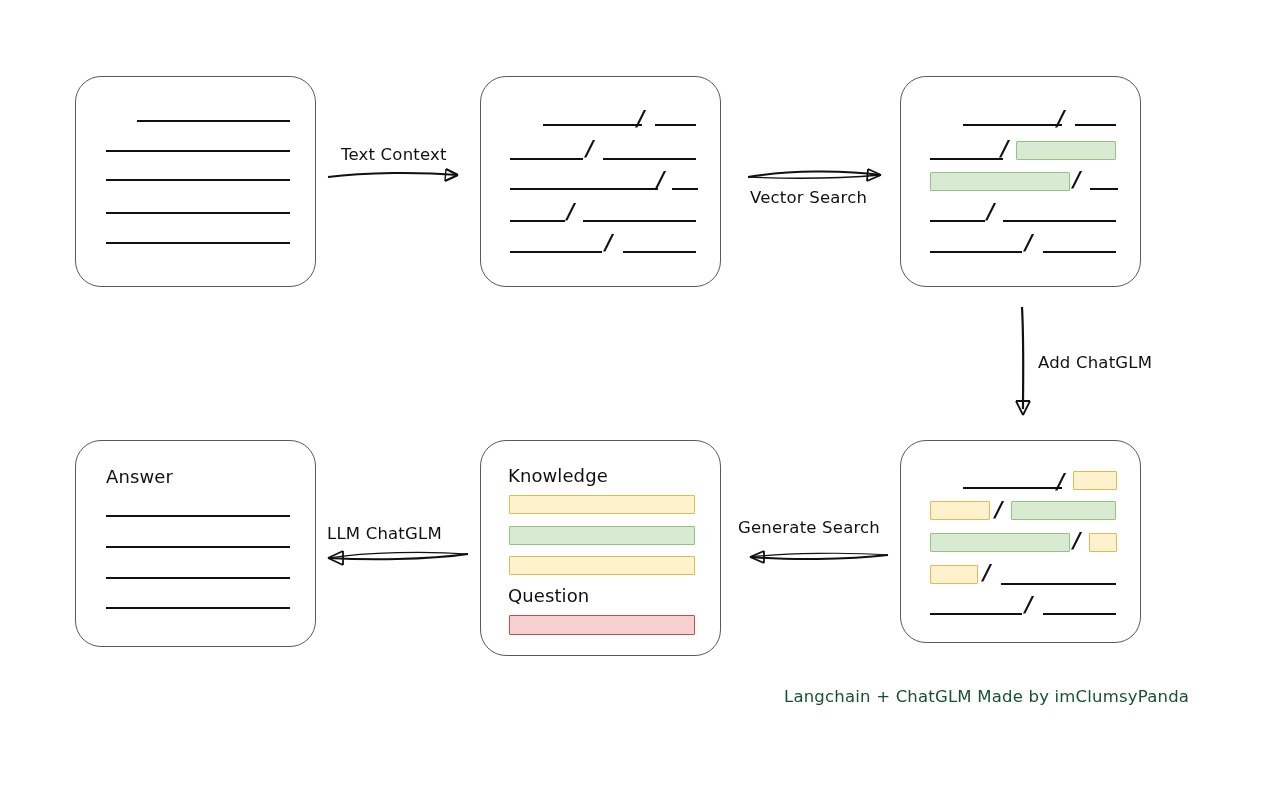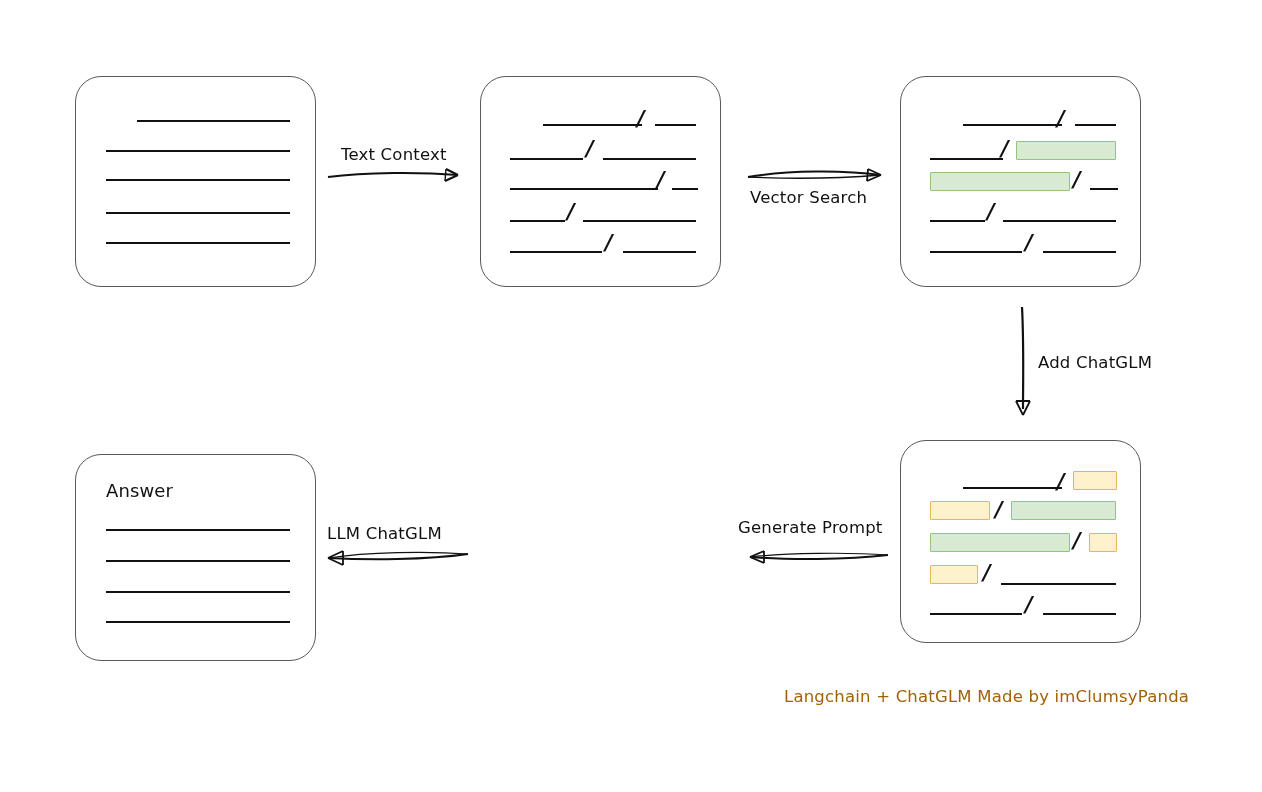--- a/index.html
+++ b/index.html
@@ -62,21 +62,21 @@
   .edge-label {
     position: absolute;
     color: #111111;
     font-size: 16.5px;
     font-family: "DejaVu Sans", sans-serif;
     white-space: nowrap;
     letter-spacing: 0.2px;
   }
   .footer-note {
     position: absolute;
-    color: #a16207;
+    color: #14532d;
     font-size: 16.5px;
     font-family: "DejaVu Sans", sans-serif;
     white-space: nowrap;
     letter-spacing: 0.2px;
   }
   svg.arrow {
     position: absolute;
     overflow: visible;
   }
 </style>
@@ -175,36 +175,44 @@
 
     <div class="chip chip-yellow" style="left:29px; top:124px; width:48px; height:19px;"></div>
     <span class="slash" style="left:82px; top:122px; font-size:21px;">/</span>
     <div class="rule" style="left:100px; top:142px; width:115px;"></div>
 
     <div class="rule" style="left:29px; top:172px; width:92px;"></div>
     <span class="slash" style="left:124px; top:154px; font-size:21px;">/</span>
     <div class="rule" style="left:142px; top:172px; width:73px;"></div>
   </div>
 
-  <div class="edge-label" style="left:738px; top:518px;">Generate Prompt</div>
+  <div class="edge-label" style="left:738px; top:518px;">Generate Search</div>
   <svg class="arrow" style="left:740px; top:548px;" width="150" height="22" viewBox="0 0 150 22">
     <path d="M148,7 C106,12 48,12 10,9" fill="none" stroke="#111111" stroke-width="2"></path>
     <path d="M148,7 C106,4 48,5 10,9" fill="none" stroke="#111111" stroke-width="1.2"></path>
     <path d="M10,9 L24,3 M10,9 L24,15 M24,15 L24,3" fill="none" stroke="#111111" stroke-width="1.8"></path>
   </svg>
 
+  <div class="doc-box" style="left:480px; top:440px; width:241px; height:216px;">
+    <div class="heading" style="left:27px; top:24px;">Knowledge</div>
+    <div class="chip chip-yellow" style="left:28px; top:54px; width:186px; height:19px;"></div>
+    <div class="chip chip-green" style="left:28px; top:85px; width:186px; height:19px;"></div>
+    <div class="chip chip-yellow" style="left:28px; top:115px; width:186px; height:19px;"></div>
+    <div class="heading" style="left:27px; top:144px;">Question</div>
+    <div class="chip chip-red" style="left:28px; top:174px; width:186px; height:20px;"></div>
+  </div>
 
   <div class="edge-label" style="left:327px; top:524px;">LLM ChatGLM</div>
   <svg class="arrow" style="left:320px; top:548px;" width="150" height="22" viewBox="0 0 150 22">
     <path d="M148,6 C106,12 48,12 8,10" fill="none" stroke="#111111" stroke-width="2"></path>
     <path d="M148,6 C106,3 48,4 8,10" fill="none" stroke="#111111" stroke-width="1.2"></path>
     <path d="M8,10 L23,3 M8,10 L23,17 M23,17 L23,3" fill="none" stroke="#111111" stroke-width="1.8"></path>
   </svg>
 
-  <div class="doc-box" style="left:75px; top:454px; width:241px; height:207px;">
+  <div class="doc-box" style="left:75px; top:440px; width:241px; height:207px;">
     <div class="heading" style="left:30px; top:25px;">Answer</div>
     <div class="rule" style="left:30px; top:74px; width:184px;"></div>
     <div class="rule" style="left:30px; top:105px; width:184px;"></div>
     <div class="rule" style="left:30px; top:136px; width:184px;"></div>
     <div class="rule" style="left:30px; top:166px; width:184px;"></div>
   </div>
 
   <div class="footer-note" style="left:784px; top:687px;">Langchain + ChatGLM Made by imClumsyPanda</div>
 
 </div>

